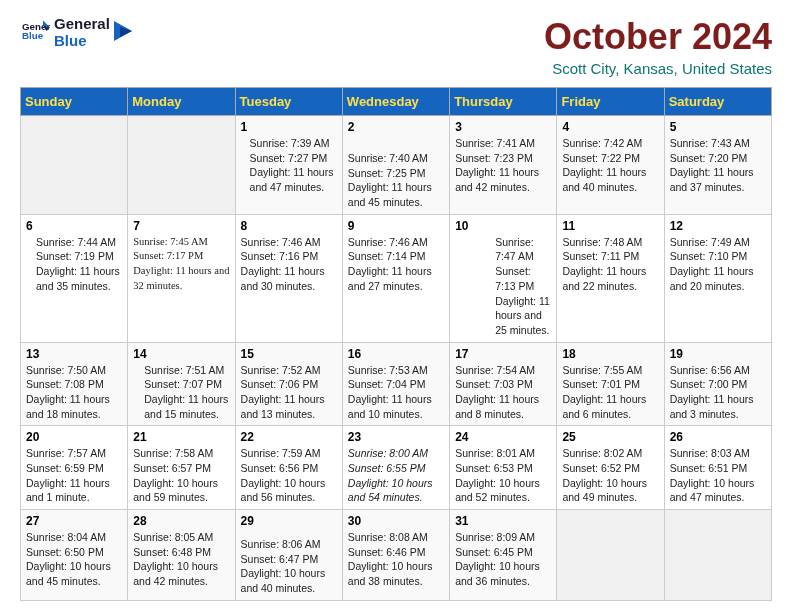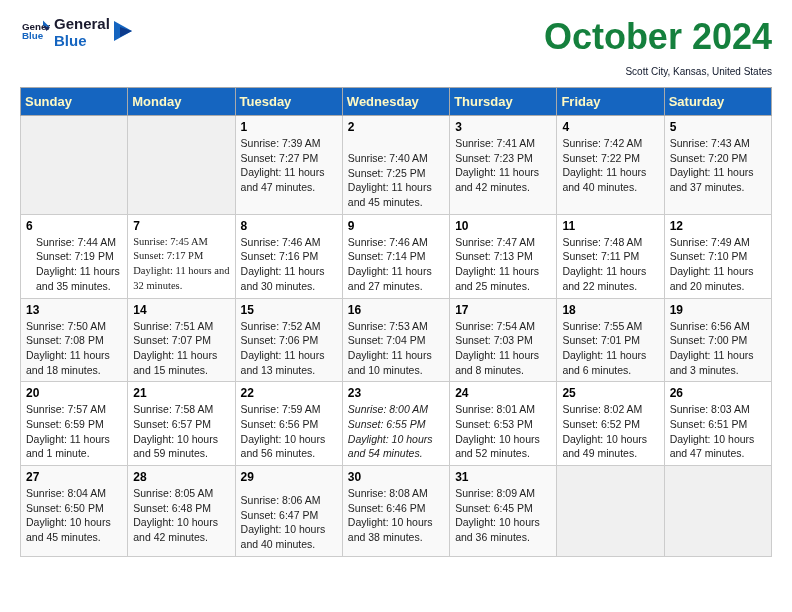--- a/index.html
+++ b/index.html
@@ -25,35 +25,35 @@
       width: 28px;
       height: 28px;
       margin-left: 2px;
     }
     .title-block {
       text-align: right;
     }
     .month-title {
       font-size: 36px;
       font-weight: bold;
-      color: #15803d;
+      color: #7f1d1d;
     }
     .location {
-      font-size: 10px;
-      color: #0f172a;
-      margin-top: 8px;
+      font-size: 15px;
+      color: #0f766e;
+      margin-top: 2px;
     }
     table {
       width: 100%;
       border-collapse: collapse;
       font-size: 11px;
     }
     thead tr th {
       background-color: #1565C0;
-      color: #fef9c3;
+      color: #fde047;
       padding: 6px 4px;
       text-align: left;
       font-size: 13px;
       font-weight: bold;
       border: 1px solid #aaa;
     }
     tbody tr td {
       vertical-align: top;
       border: 1px solid #ccc;
       padding: 4px 5px;
@@ -119,21 +119,21 @@
         <th>Friday</th>
         <th>Saturday</th>
       </tr>
   </thead>
   <tbody id="calendar-body">
   <tr>
         <td class="empty"></td>
         <td class="empty"></td>
         <td>
           <span class="day-num">1</span>
-          <div class="day-info" style="white-space: pre-line;">Sunrise: 7:39 AM
+          <div class="day-info" style="white-space: pre-line; margin-left: 9px;">Sunrise: 7:39 AM
 Sunset: 7:27 PM
 Daylight: 11 hours and 47 minutes.</div>
         </td>
         <td>
           <span class="day-num">2</span>
           <div class="day-info" style="white-space: pre-line; margin-top: 17px;">Sunrise: 7:40 AM
 Sunset: 7:25 PM
 Daylight: 11 hours and 45 minutes.</div>
         </td>
         <td>
@@ -175,21 +175,21 @@
 Daylight: 11 hours and 30 minutes.</div>
         </td>
         <td>
           <span class="day-num">9</span>
           <div class="day-info" style="white-space: pre-line;">Sunrise: 7:46 AM
 Sunset: 7:14 PM
 Daylight: 11 hours and 27 minutes.</div>
         </td>
         <td>
           <span class="day-num">10</span>
-          <div class="day-info" style="white-space: pre-line;">Sunrise: 7:47 AM
+          <div class="day-info" style="white-space: pre-line; margin-left: 40px;">Sunrise: 7:47 AM
 Sunset: 7:13 PM
 Daylight: 11 hours and 25 minutes.</div>
         </td>
         <td>
           <span class="day-num">11</span>
           <div class="day-info" style="white-space: pre-line;">Sunrise: 7:48 AM
 Sunset: 7:11 PM
 Daylight: 11 hours and 22 minutes.</div>
         </td>
         <td>
@@ -201,21 +201,21 @@
       </tr>
       <tr>
         <td>
           <span class="day-num">13</span>
           <div class="day-info" style="white-space: pre-line;">Sunrise: 7:50 AM
 Sunset: 7:08 PM
 Daylight: 11 hours and 18 minutes.</div>
         </td>
         <td>
           <span class="day-num">14</span>
-          <div class="day-info" style="white-space: pre-line;">Sunrise: 7:51 AM
+          <div class="day-info" style="white-space: pre-line; margin-left: 11px;">Sunrise: 7:51 AM
 Sunset: 7:07 PM
 Daylight: 11 hours and 15 minutes.</div>
         </td>
         <td>
           <span class="day-num">15</span>
           <div class="day-info" style="white-space: pre-line;">Sunrise: 7:52 AM
 Sunset: 7:06 PM
 Daylight: 11 hours and 13 minutes.</div>
         </td>
         <td>

